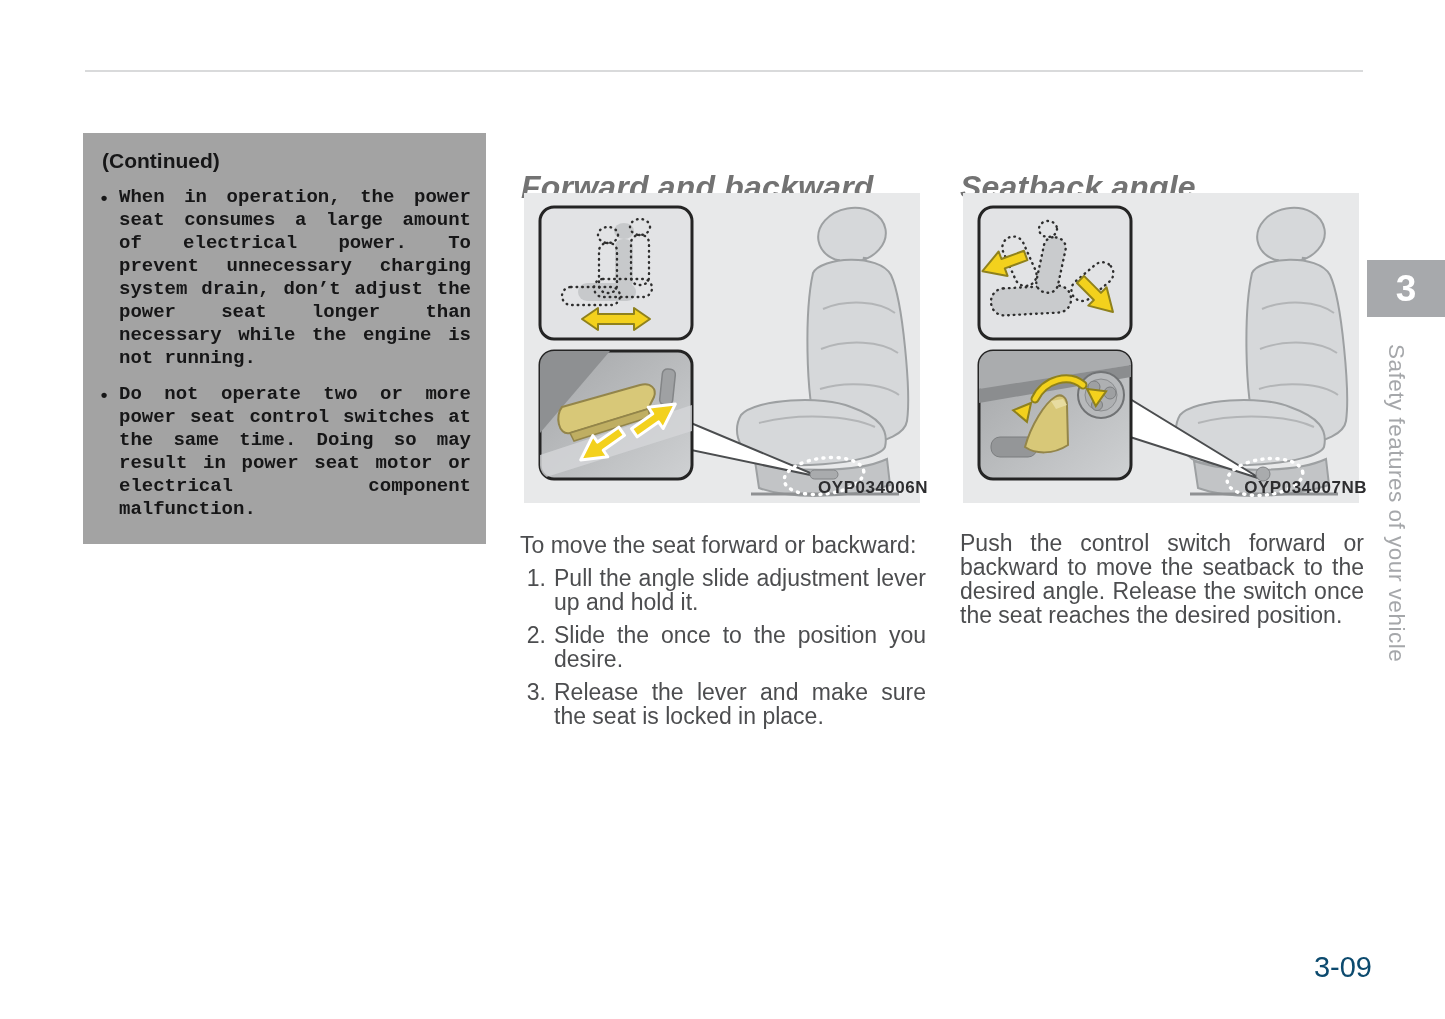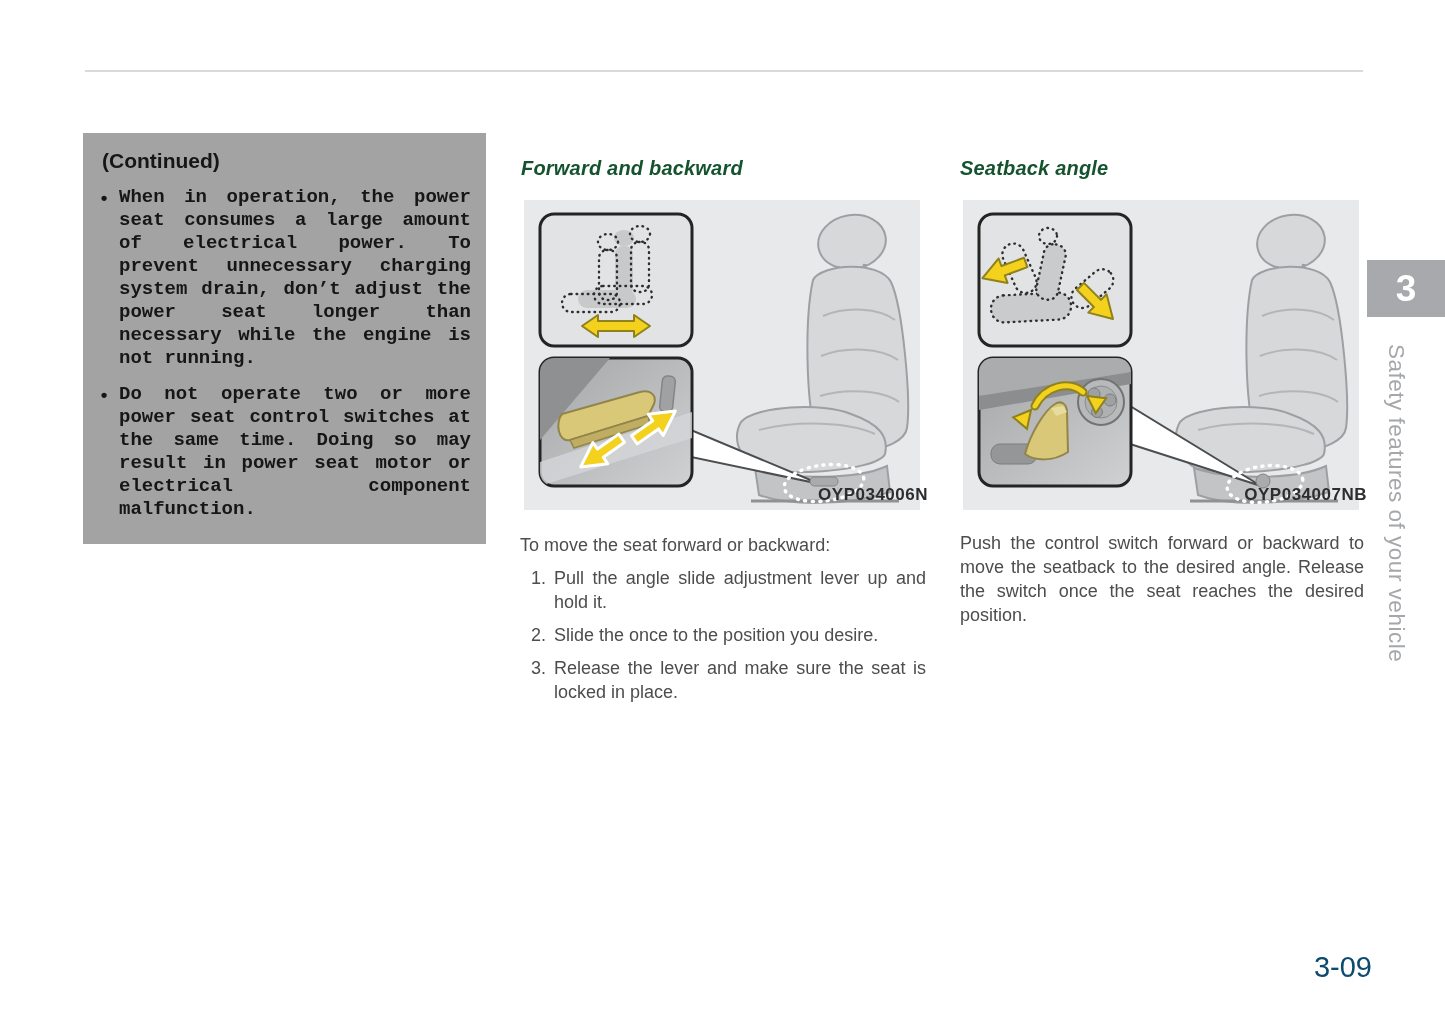--- a/index.html
+++ b/index.html
@@ -10,33 +10,33 @@
   
   .caution{position:absolute;left:83px;top:133px;width:403px;min-height:349px;
            background:#a3a3a3;padding:16px 15px 10px 15px;box-sizing:border-box;color:#161617;}
   .caution .cap-title{margin:0 0 13px 4px;font-size:21px;font-weight:700;}
   .caution ul{margin:0;padding:0;list-style:none;}
   .caution li{display:flex;gap:9px;font-size:19px;font-weight:700;line-height:23px;margin-bottom:13px;}
   .caution .marker{flex:0 0 12px;text-align:center;}
   .caution .btxt{flex:1;text-align:justify;font-family:Liberation Mono, monospace;}
 
   
-  .colhead{position:absolute;top:137px;font-size:20px;font-weight:700;font-style:italic;
-           color:#14532d;letter-spacing:.2px;}
+  .colhead{position:absolute;top:137px;font-size:32px;font-weight:700;font-style:italic;
+           color:#737373;letter-spacing:.2px;}
   #head1{left:521px;} #head2{left:960px;font-style:italic;}
 
   
-  .figure{position:absolute;top:200px;width:412px;height:310px;}
+  .figure{position:absolute;top:193px;width:412px;height:310px;}
   #fig1{left:524px;} #fig2{left:963px;}
   .figure svg{display:block;width:396px;height:310px;}
   .figcap{position:absolute;right:8px;bottom:5px;font-size:17px;font-weight:700;
           color:#2d2d2f;letter-spacing:.5px;}
 
   
-  .tcol{position:absolute;color:#4c4d4f;font-size:18px;line-height:24px;}
+  .tcol{position:absolute;color:#4c4d4f;font-size:23px;line-height:24px;}
   #tb1{left:520px;top:533px;width:406px;}
   #tb2{left:960px;top:531px;width:404px;text-align:justify;}
   .intro{margin:0;}
   .steps{margin:2px 0 0 0;padding:0;list-style:none;}
   .steps li{display:flex;margin-top:9px;}
   .steps .num{flex:0 0 34px;text-align:right;padding-right:8px;box-sizing:border-box;}
   .steps .stext{flex:1;text-align:justify;}
   .note{margin:26px 0 0 0;text-align:justify;}
   .bodyp{margin:0;}
 

